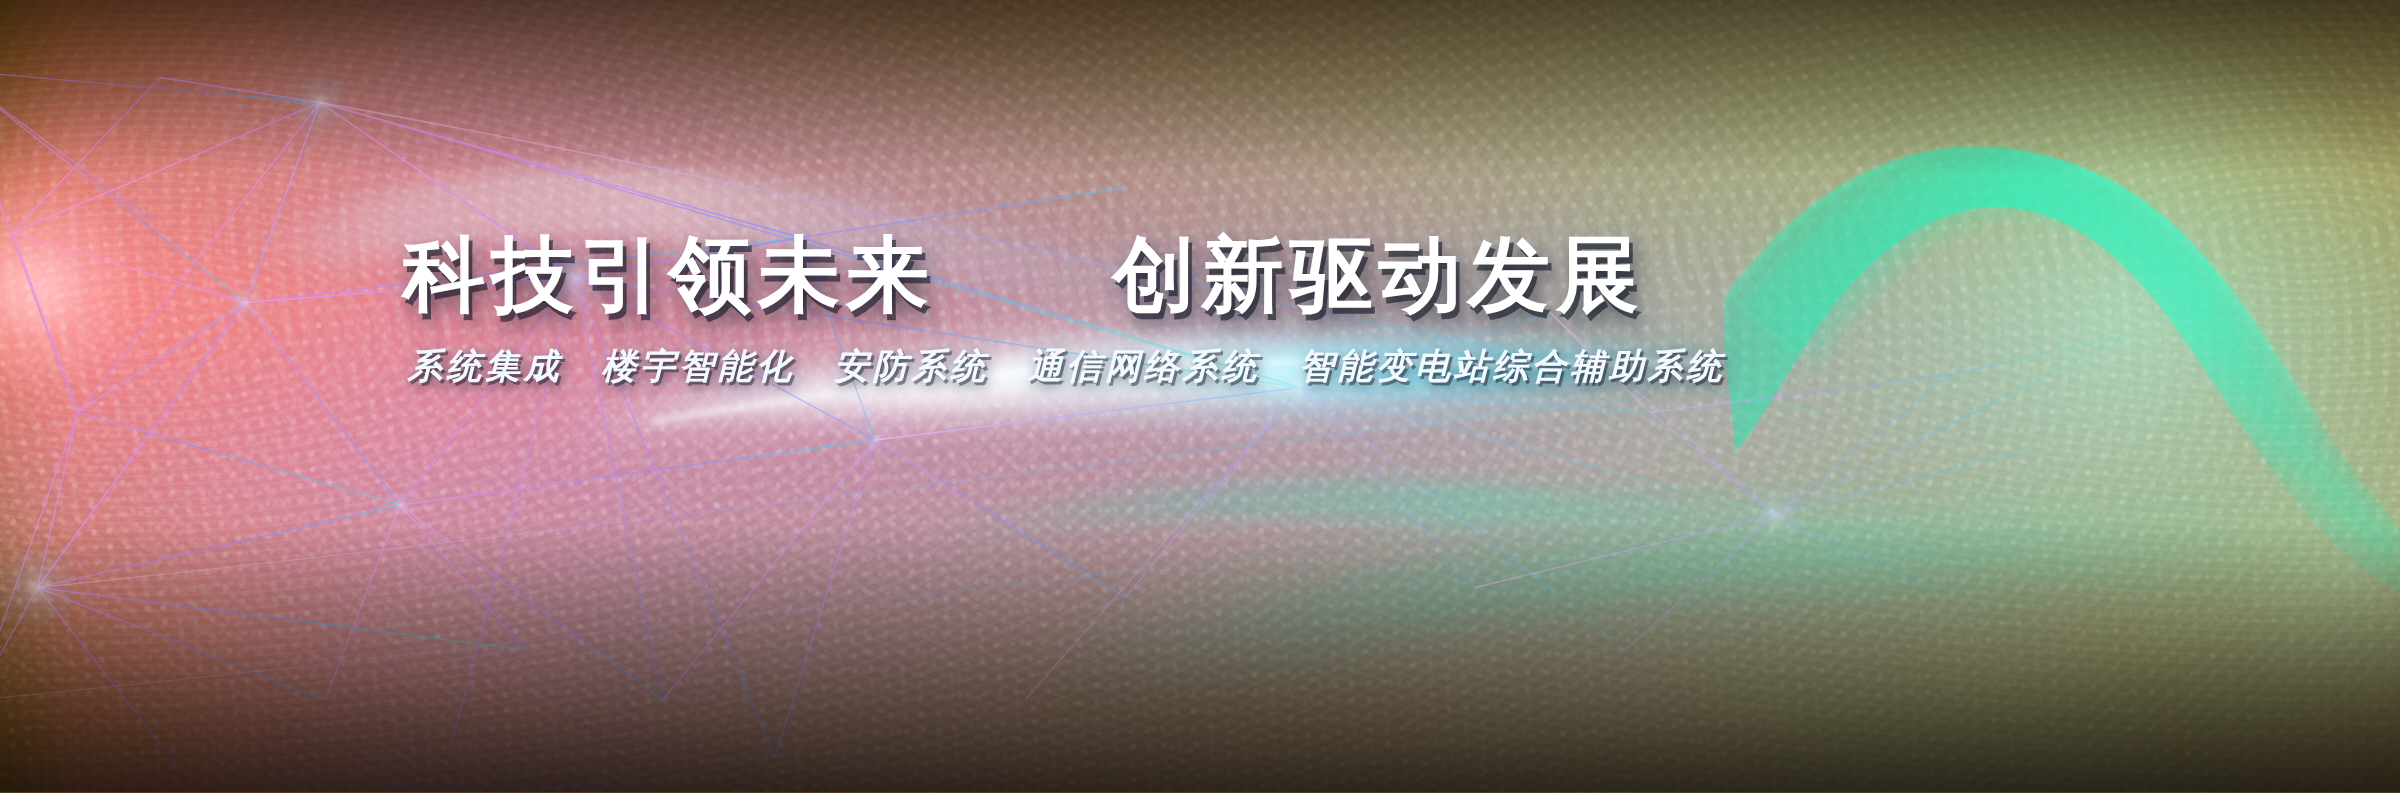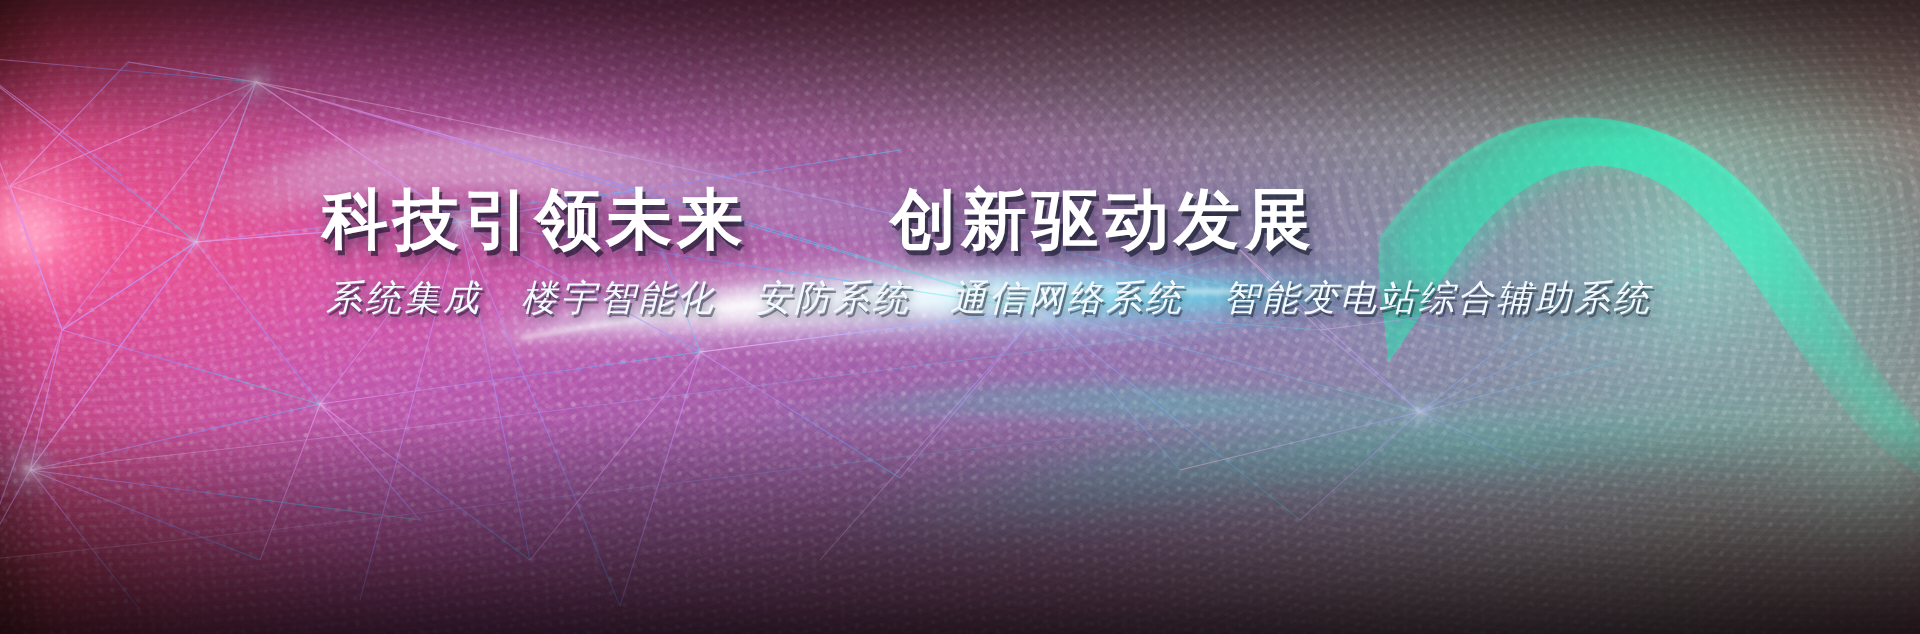--- a/index.html
+++ b/index.html
@@ -4,21 +4,21 @@
 <title>Banner</title>
 <style>
   html,body{margin:0;padding:0;background:#05080f;}
   *{box-sizing:border-box;}
 
   #banner{
     position:relative;
     width:1920px;height:634px;
     overflow:hidden;
     font-family:"Liberation Sans","DejaVu Sans",sans-serif;
-    background:#7f1d1d;
+    background:#a16207;
   }
 
   
   .layer{position:absolute;inset:0;pointer-events:none;}
 
   #base-gradient{
     background:
       linear-gradient(178deg,
         #070c18 0%,
         #09142b 16%,
@@ -137,24 +137,24 @@
     letter-spacing:5px;
     color:#ffffff;
     white-space:pre;
     text-shadow:
       3px 5px 0 rgba(6,12,30,0.55),
       5px 9px 16px rgba(3,8,22,0.55),
       0 0 26px rgba(150,210,255,0.22);
   }
   #subline{
     margin:22px 0 16px 4px;
-    font-size:36px;
+    font-size:28px;
     line-height:1.2;
     font-style:italic;
-    font-weight:400;
+    font-weight:700;
     letter-spacing:3px;
     color:#f2f9ff;
     white-space:pre;
     text-shadow:
       2px 3px 0 rgba(6,12,30,0.42),
       2px 4px 10px rgba(3,8,22,0.5),
       0 0 16px rgba(170,225,255,0.25);
   }
 </style>
 </head>

